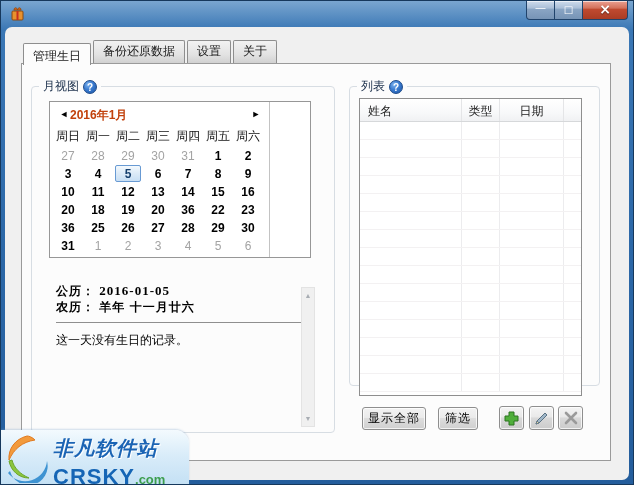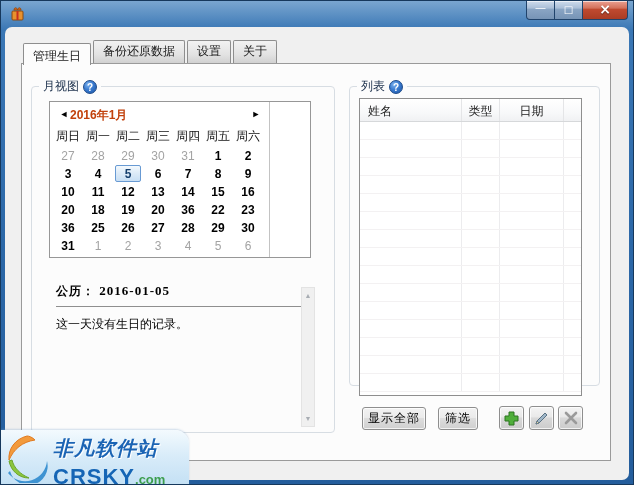--- a/index.html
+++ b/index.html
@@ -215,20 +215,24 @@
               <div class="day muted">5</div>
               <div class="day muted">6</div>
             </div>
         </div>
 
         <div class="info">
           <div class="info-line">
             <span>公历：</span>
             <span class="serif">2016-01-05</span>
           </div>
+          <div class="info-line">
+            <span>农历：</span>
+            <span>羊年 十一月廿六</span>
+          </div>
           <div class="info-hr"></div>
           <div class="info-msg">这一天没有生日的记录。</div>
         </div>
 
         <div class="vscroll">
           <div class="vs-btn vs-up">▲</div>
           <div class="vs-btn vs-down">▼</div>
         </div>
       </div>
 

